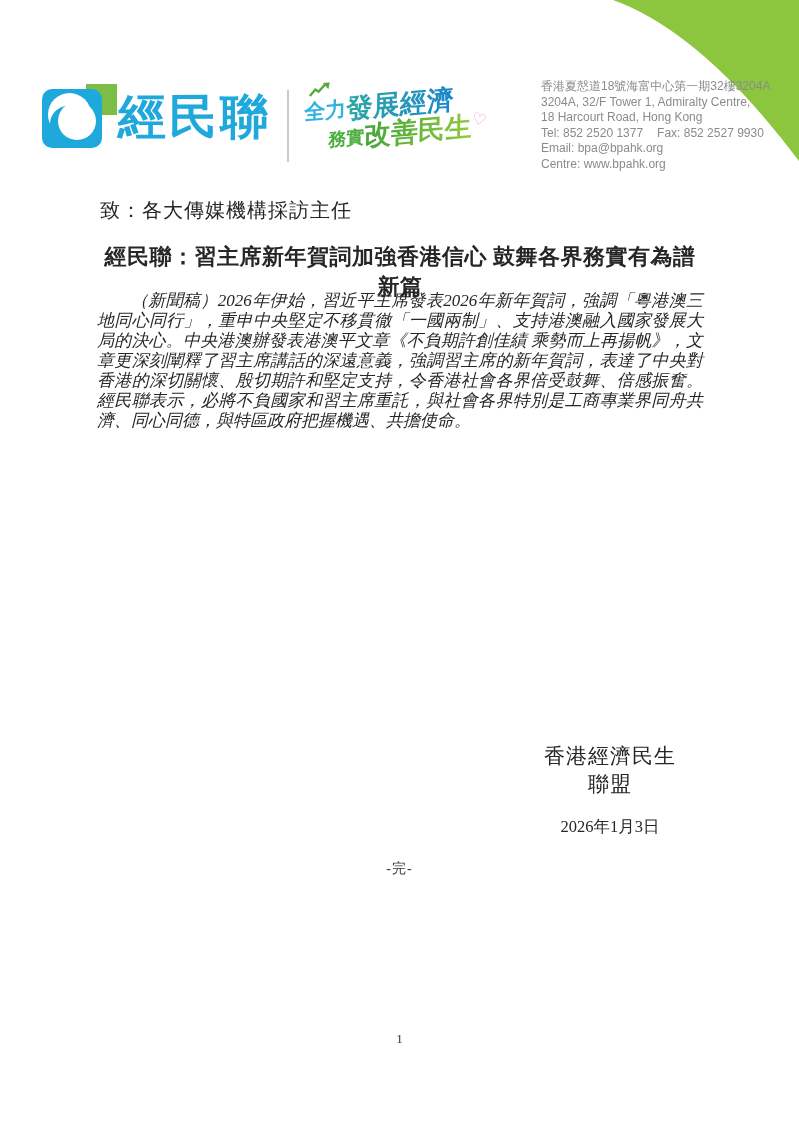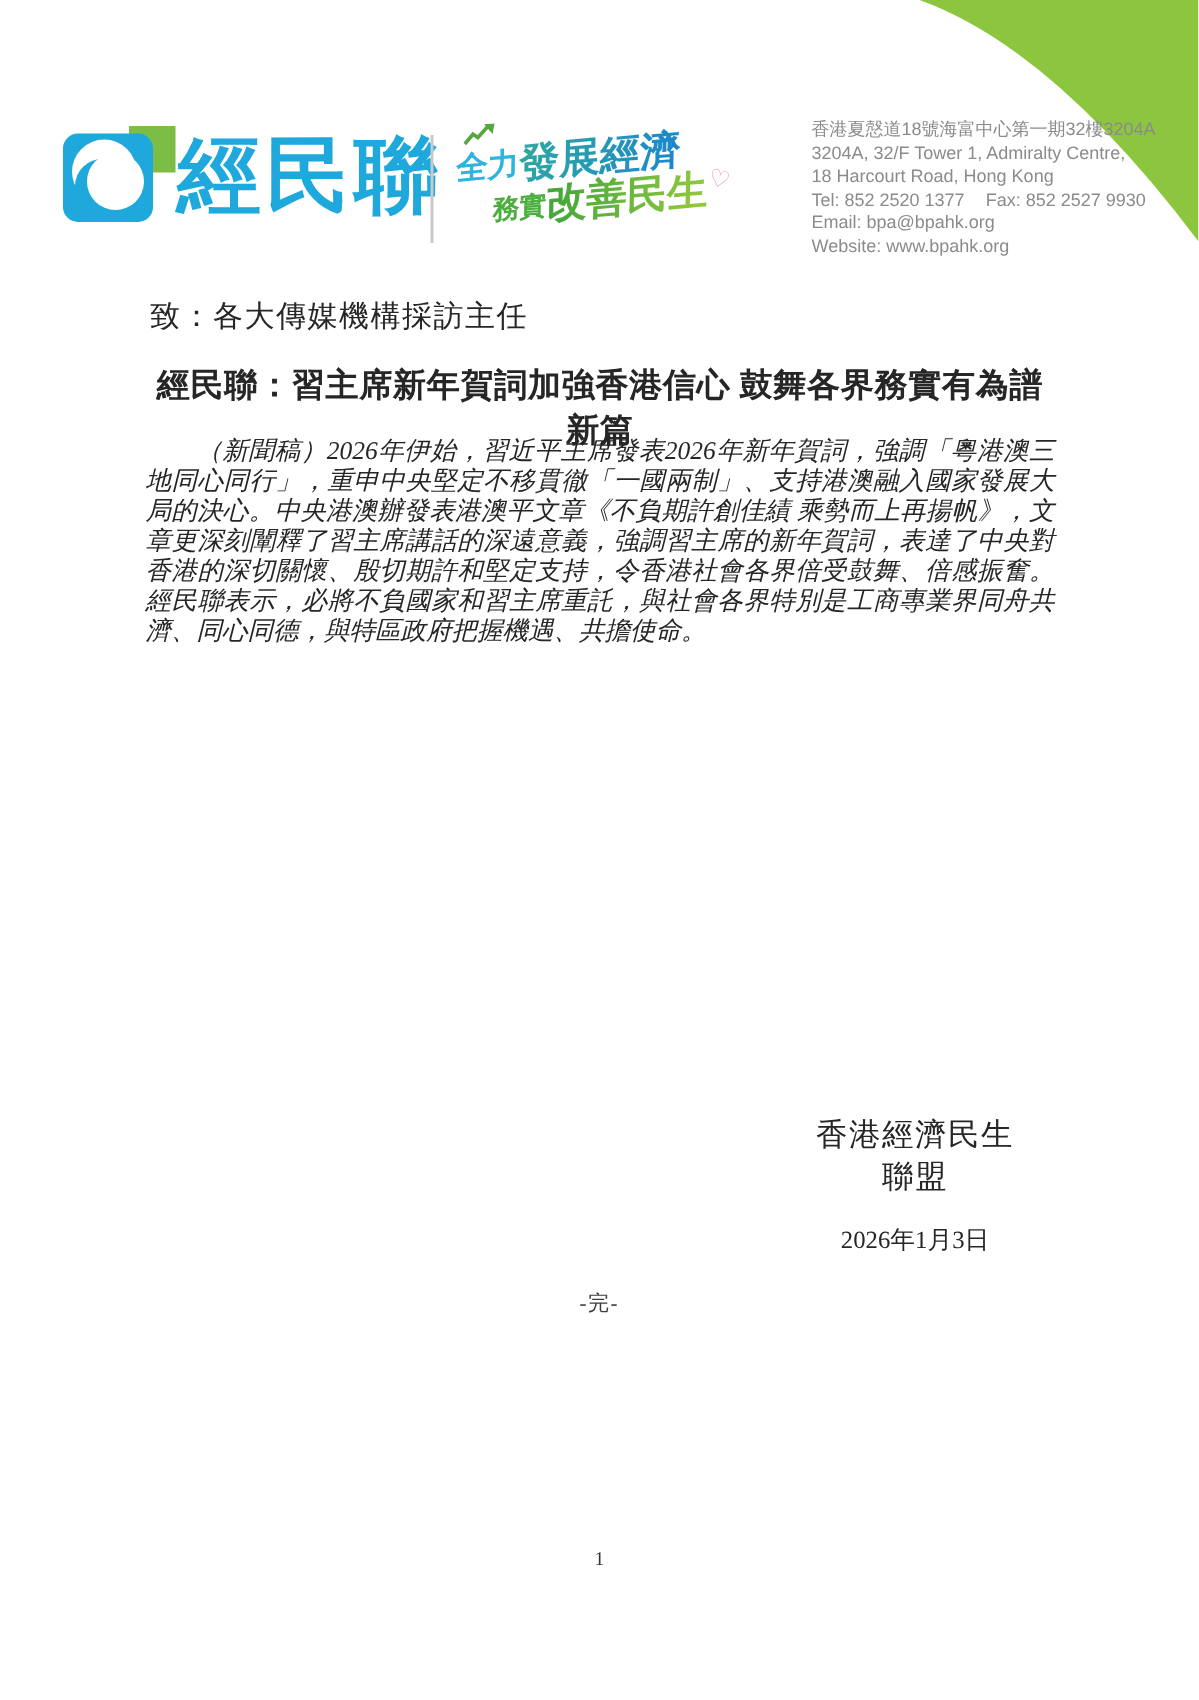--- a/index.html
+++ b/index.html
@@ -14,21 +14,21 @@
   
   .logo-mark{position:absolute;left:42px;top:84px;width:76px;height:64px;}
   .mark-green{position:absolute;left:44px;top:0;width:31px;height:31px;background:#7CBD45;}
   .mark-blue{position:absolute;left:0;top:5px;width:60px;height:59px;background:#1EA8DC;border-radius:10px;}
   .mark-moon{position:absolute;left:6px;top:9px;width:43px;height:43px;border-radius:50%;background:#fff;}
   .mark-crescent{position:absolute;left:8px;top:22px;width:36px;height:36px;border-radius:50%;background:#1EA8DC;}
   .mark-cut{position:absolute;left:16px;top:18px;width:38px;height:38px;border-radius:50%;background:#fff;}
   .logo-text{
     position:absolute;left:118px;top:86px;
     font-family:"Liberation Sans","DejaVu Sans",sans-serif;
-    font-weight:800;font-size:56px;line-height:62px;letter-spacing:3px;
+    font-weight:800;font-size:48px;line-height:62px;letter-spacing:3px;
     color:#1EA8DC;white-space:nowrap;
   }
   .header-divider{position:absolute;left:287px;top:90px;width:2px;height:72px;background:#c9c9c9;}
   
   .slogan{position:absolute;left:300px;top:74px;width:180px;height:90px;
     font-family:"Liberation Sans","DejaVu Sans",sans-serif;font-weight:900;}
   .slogan-line{position:absolute;white-space:nowrap;transform:rotate(-5deg);}
   .slogan-line1{left:4px;top:14px;}
   .slogan-line2{left:28px;top:40px;}
   .slg-prefix1{display:inline-block;font-size:21px;color:#2FB3DF;transform:skewX(-6deg);vertical-align:2px;}
@@ -99,21 +99,21 @@
 
 <div class="contact">
   <div class="row">香港夏慤道18號海富中心第一期32樓3204A</div>
   <div class="row">3204A, 32/F Tower 1, Admiralty Centre,</div>
   <div class="row">18 Harcourt Road, Hong Kong</div>
   <div class="row telfax">
     <span>Tel: 852 2520 1377</span>
     <span>Fax: 852 2527 9930</span>
   </div>
   <div class="row">Email: bpa@bpahk.org</div>
-  <div class="row">Website: www.bpahk.org</div>
+  <div class="row">Centre: www.bpahk.org</div>
 </div>
 
 <div class="addressee">致：各大傳媒機構採訪主任</div>
 
 <div class="title">經民聯：習主席新年賀詞加強香港信心 鼓舞各界務實有為譜新篇</div>
 
 <div class="body-text">
   <p>（新聞稿）2026年伊始，習近平主席發表2026年新年賀詞，強調「粵港澳三地同心同行」，重申中央堅定不移貫徹「一國兩制」、支持港澳融入國家發展大局的決心。中央港澳辦發表港澳平文章《不負期許創佳績 乘勢而上再揚帆》，文章更深刻闡釋了習主席講話的深遠意義，強調習主席的新年賀詞，表達了中央對香港的深切關懷、殷切期許和堅定支持，令香港社會各界倍受鼓舞、倍感振奮。經民聯表示，必將不負國家和習主席重託，與社會各界特別是工商專業界同舟共濟、同心同德，與特區政府把握機遇、共擔使命。</p>
 </div>
 

